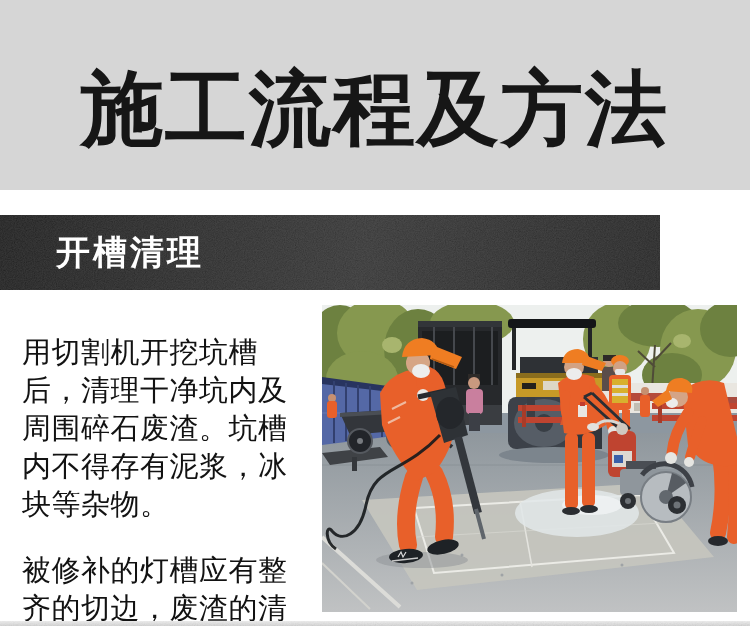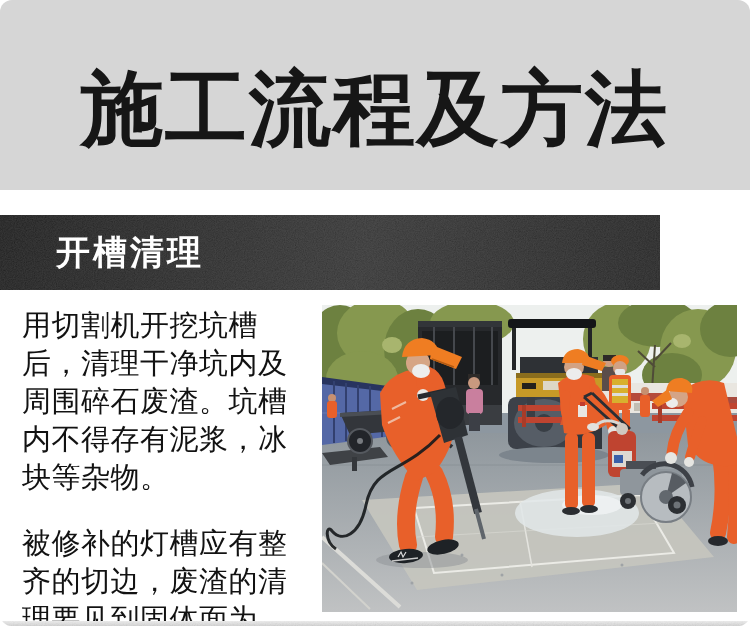--- a/index.html
+++ b/index.html
@@ -1,21 +1,21 @@
 <!DOCTYPE html>
 <html style="--header-bg: #d6d6d6; --title-color: #161616; --banner-text: #ffffff; --body-text: #121212; --worker-orange: #e8602a; --cap-orange: #ef7d22; --roller-yellow: #c79a27; --fence-blue: #5468a6; --tree-green: #86984f; --tree-green-dark: #6d8140; --machine-red: #bf4430; --road-gray: #9aa1a6; --patch-gray: #c6c5be; --sky-white: #edf0ee;"><head>
 <meta charset="utf-8">
 <style>
   html,body{margin:0;padding:0;}
   body{
     width:750px;height:626px;
     font-family:"Liberation Sans","DejaVu Sans",sans-serif;
     background:#ffffff;
   }
-  .page{position:relative;width:750px;height:626px;background:#ffffff;overflow:hidden;border-radius:12px;}
+  .page{position:relative;width:750px;height:626px;background:#ffffff;overflow:hidden;}
 
   
   .title-band{
     position:absolute;left:0;top:0;width:750px;height:190px;
     background:var(--header-bg,#d6d6d6);
     display:flex;align-items:center;justify-content:center;
     box-sizing:border-box;padding-top:30px;
   }
   .title-band h1{
     margin:0;font-size:82px;font-weight:900;letter-spacing:2px;
@@ -36,21 +36,21 @@
     font-size:34px;font-weight:700;color:var(--banner-text,#ffffff);
     letter-spacing:3px;
   }
 
   
   .text-col{position:absolute;left:22px;top:305px;width:292px;}
   .text-col p{
     margin:0;font-size:29px;line-height:38px;color:var(--body-text,#121212);
     letter-spacing:0.5px;word-break:break-all;
   }
-  .text-col p.p1{margin-top:1px;}
+  .text-col p.p1{margin-top:28px;}
   .text-col p.p2{margin-top:28px;}
 
   
   .photo{
     position:absolute;left:322px;top:305px;width:415px;height:307px;margin:0;
     overflow:hidden;
   }
   .photo svg{display:block;width:100%;height:100%;}
 
   

